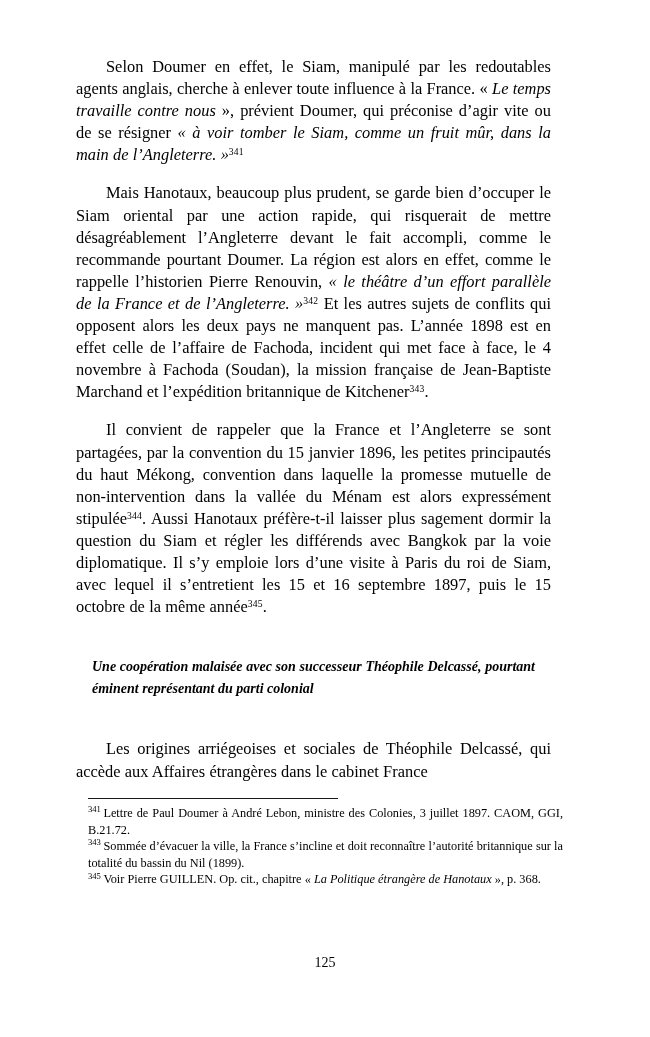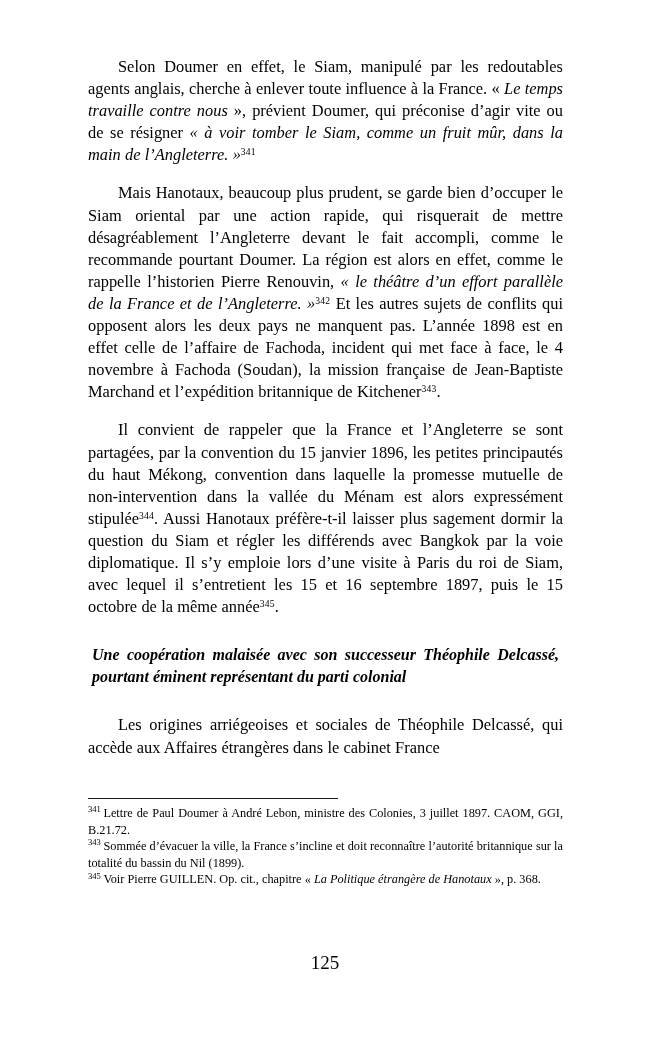--- a/index.html
+++ b/index.html
@@ -21,21 +21,21 @@
     position: absolute;
     left: 0;
     top: 0;
     width: 650px;
     height: 1037px;
     background: #ffffff;
   }
 
   #content {
     position: absolute;
-    left: 88px;
+    left: 76px;
     top: 56px;
     width: 475px;
   }
 
   .para {
     margin: 0;
     text-align: justify;
     text-indent: 30px;
     font-size: 16.4px;
     line-height: 22.1px;
@@ -53,22 +53,22 @@
   }
 
   sup.fn {
     font-size: 9.6px;
     vertical-align: 0.52em;
     line-height: 0;
     letter-spacing: 0.2px;
   }
 
   .section-heading {
-    margin: 4px;
-    font-size: 16px;
+    margin: 16px;
+    font-size: 14px;
     line-height: 22.1px;
     font-weight: bold;
     font-style: italic;
     text-align: justify;
     text-indent: 0;
   }
 
   .gap-before-heading { height: 22px; }
   .gap-after-heading  { height: 22px; }
 
@@ -106,21 +106,21 @@
   .footnote em {
     font-style: italic;
   }
 
   #page-number {
     position: absolute;
     left: 0;
     top: 954px;
     width: 650px;
     text-align: center;
-    font-size: 19px;
+    font-size: 14px;
     line-height: 18px;
   }
 </style>
 </head>
 <body>
 
 <div id="page">
 
   <div id="content">
 

